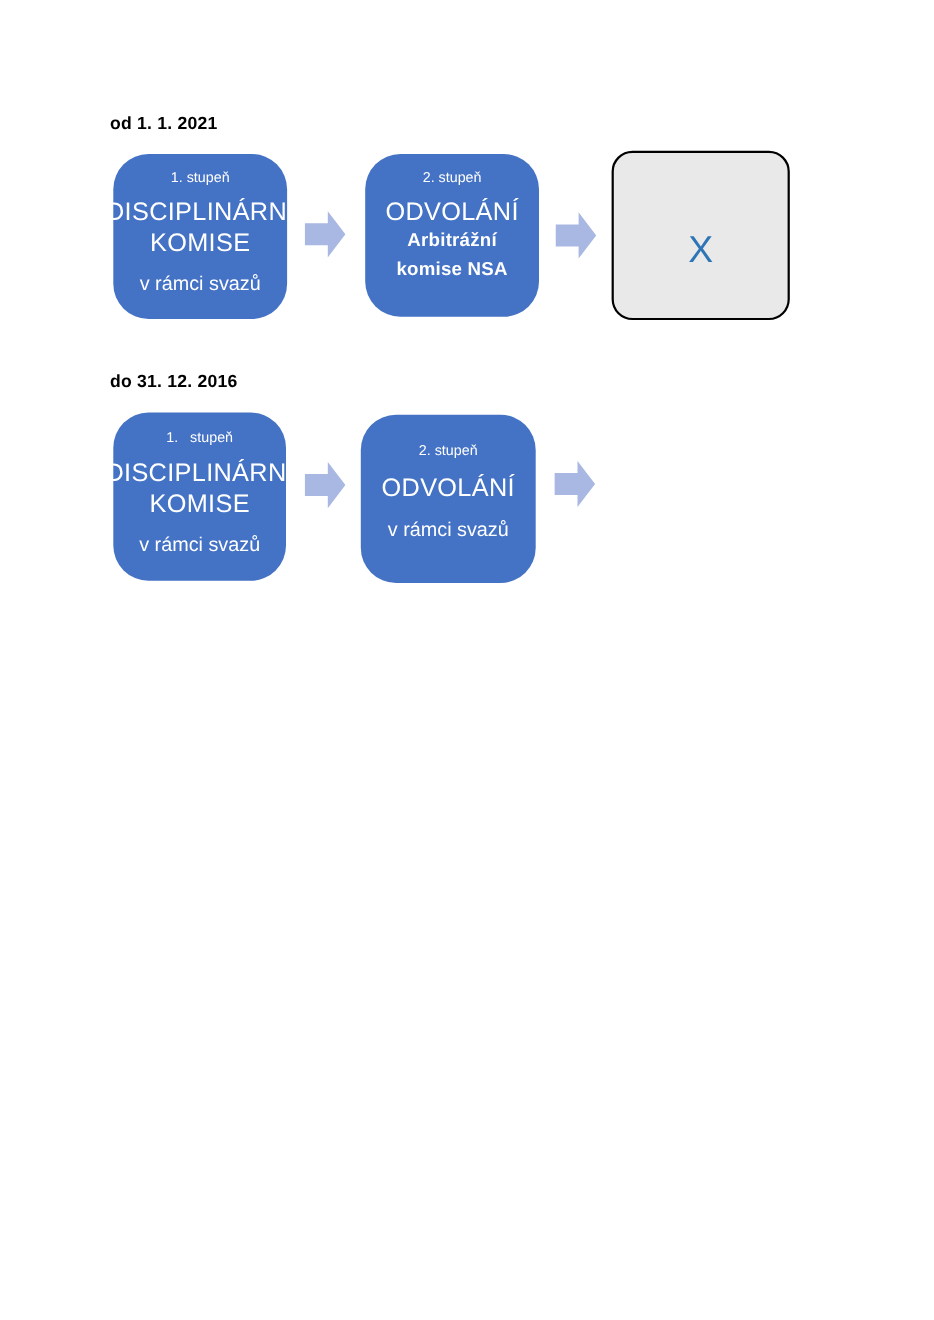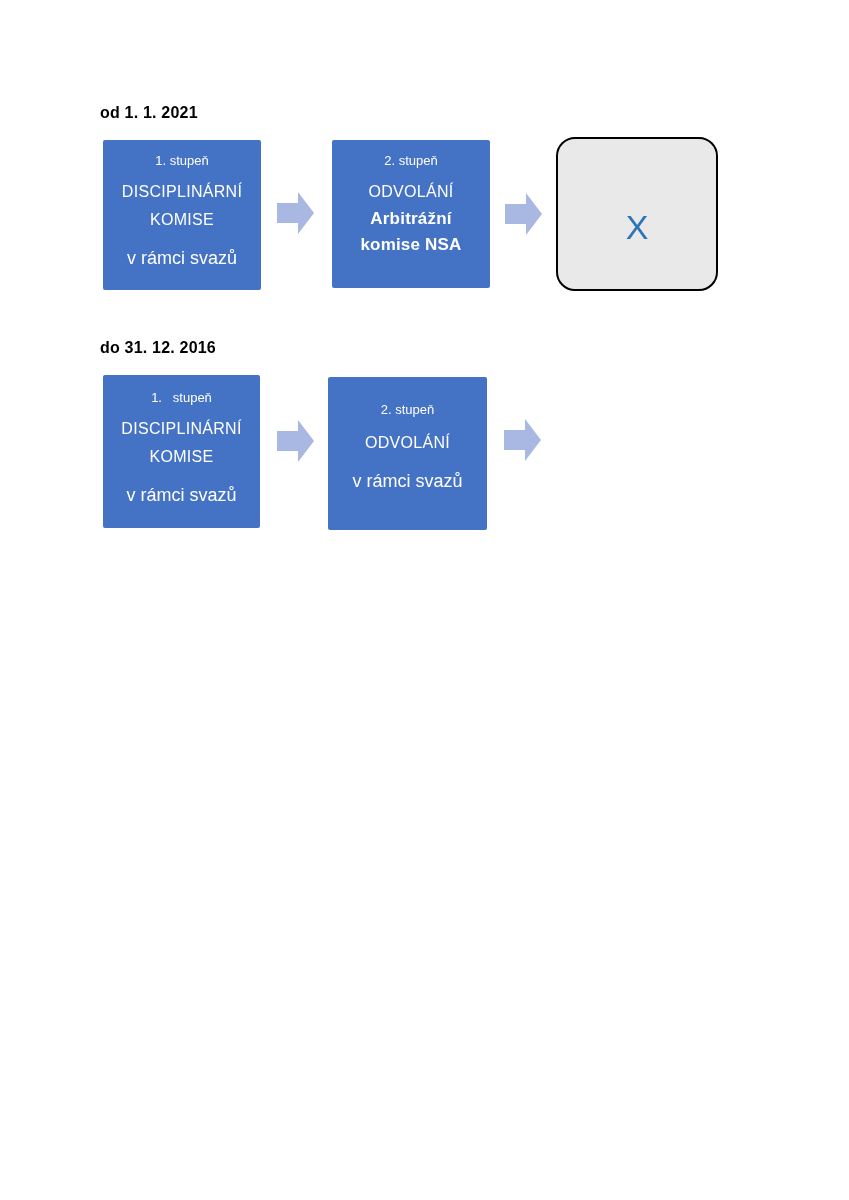--- a/index.html
+++ b/index.html
@@ -23,27 +23,27 @@
     background:var(--page-bg);overflow:hidden;
   }
   .diagram-title{
     position:absolute;
     font-size:16px;font-weight:bold;color:var(--heading-text);
     letter-spacing:0.2px;
   }
   .proc-box{
     position:absolute;
     background:var(--box-fill);
-    border-radius:2px;
+    border-radius:32px;
     color:var(--box-text);
     display:flex;flex-direction:column;align-items:center;
     text-align:center;
   }
   .stage-label{font-size:13px;line-height:20px;}
-  .box-name{font-size:16px;line-height:28px;letter-spacing:0.3px;}
+  .box-name{font-size:23px;line-height:28px;letter-spacing:0.3px;}
   .box-scope{font-size:18px;line-height:26px;}
   .box-authority{font-size:17px;line-height:26px;font-weight:bold;letter-spacing:0.2px;}
   .arrow{
     position:absolute;width:38px;height:44px;
     color:var(--arrow-fill);
   }
   .arrow svg{display:block;width:100%;height:100%;}
   .terminal-box{
     position:absolute;
     background:var(--terminal-fill);

